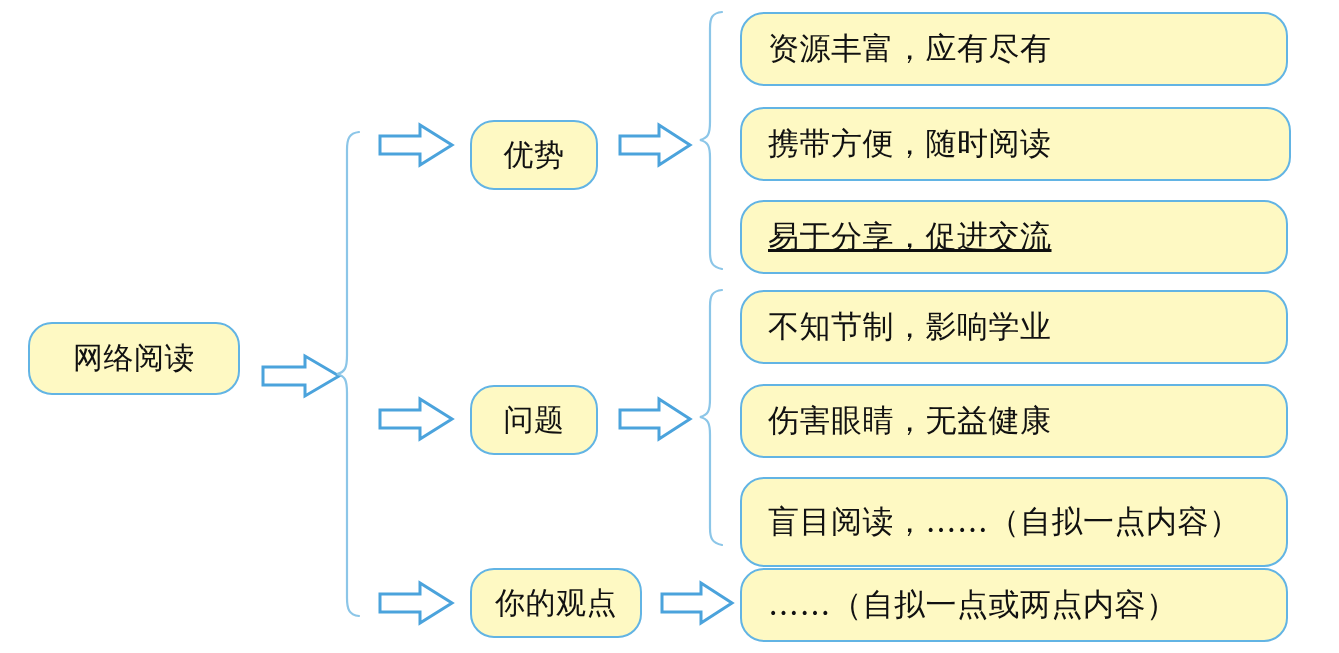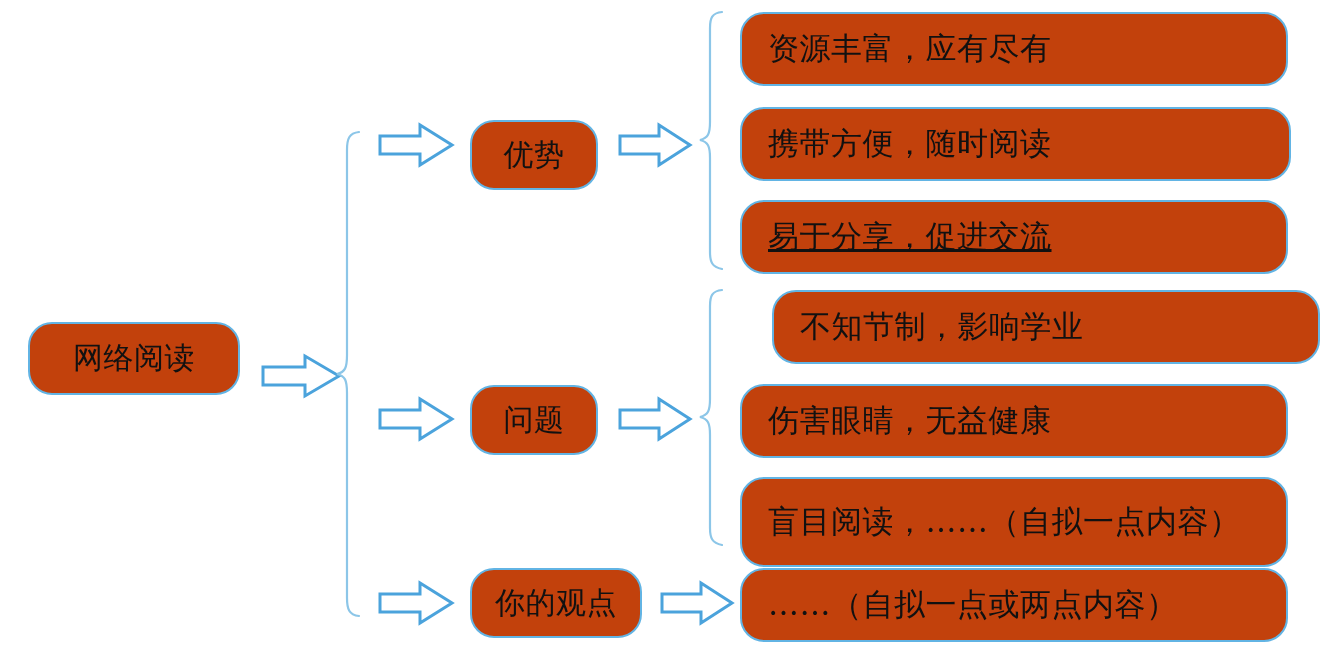--- a/index.html
+++ b/index.html
@@ -8,21 +8,21 @@
     background:#ffffff;
     font-family:"DejaVu Serif","Liberation Serif",serif;
     overflow:hidden;
   }
   #stage{position:relative;width:1339px;height:653px;}
   .node{
     position:absolute;
     box-sizing:border-box;
     border:2.2px solid #62b4e4;
     border-radius:24px;
-    background:#c2410c;
+    background:#fef9c3;
     display:flex;
     align-items:center;
     color:#111;
     letter-spacing:0.5px;
     white-space:nowrap;
   }
   .node.center{justify-content:center;}
   .node.lead{justify-content:flex-start;padding-left:26px;}
   .root{font-size:30px;}
   .branch{font-size:30px;}
@@ -102,21 +102,21 @@
     </svg>
   </div>
 
   <div class="brace" style="left:698px;top:288px;width:26px;height:260px;">
     <svg width="26" height="260" viewBox="0 0 26 260">
       <path d="M24,2 C14,3 12,8 12,18 L12,111 C12,123 10,127 2,129 C10,131 12,135 12,147
                L12,240 C12,250 14,255 24,257" fill="none" stroke="#8cc6e8" stroke-width="2.2" stroke-linecap="round"></path>
     </svg>
   </div>
 
-  <div class="node lead leaf" style="left:740px;top:290px;width:548px;height:74px;margin-left:32px;">
+  <div class="node lead leaf" style="left:740px;top:290px;width:548px;height:74px;">
     <span>不知节制，影响学业</span>
   </div>
   <div class="node lead leaf" style="left:740px;top:384px;width:548px;height:74px;">
     <span>伤害眼睛，无益健康</span>
   </div>
   <div class="node lead leaf" style="left:740px;top:477px;width:548px;height:90px;">
     <span>盲目阅读，……（自拟一点内容）</span>
   </div>
 
   <div class="arrow" style="left:378px;top:580px;width:76px;height:46px;">

